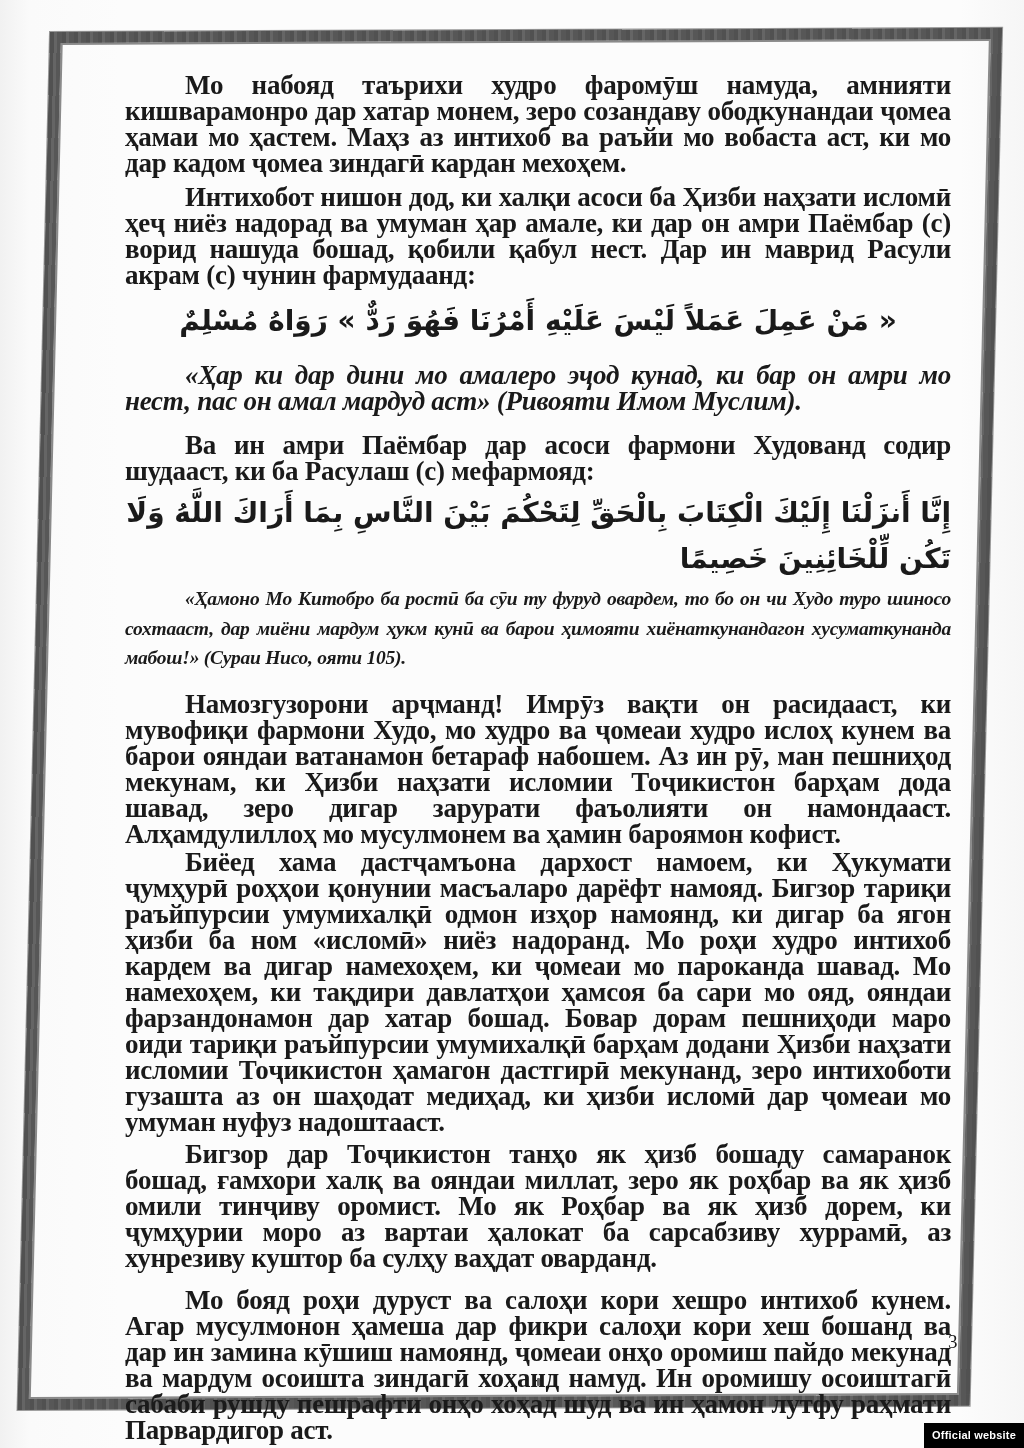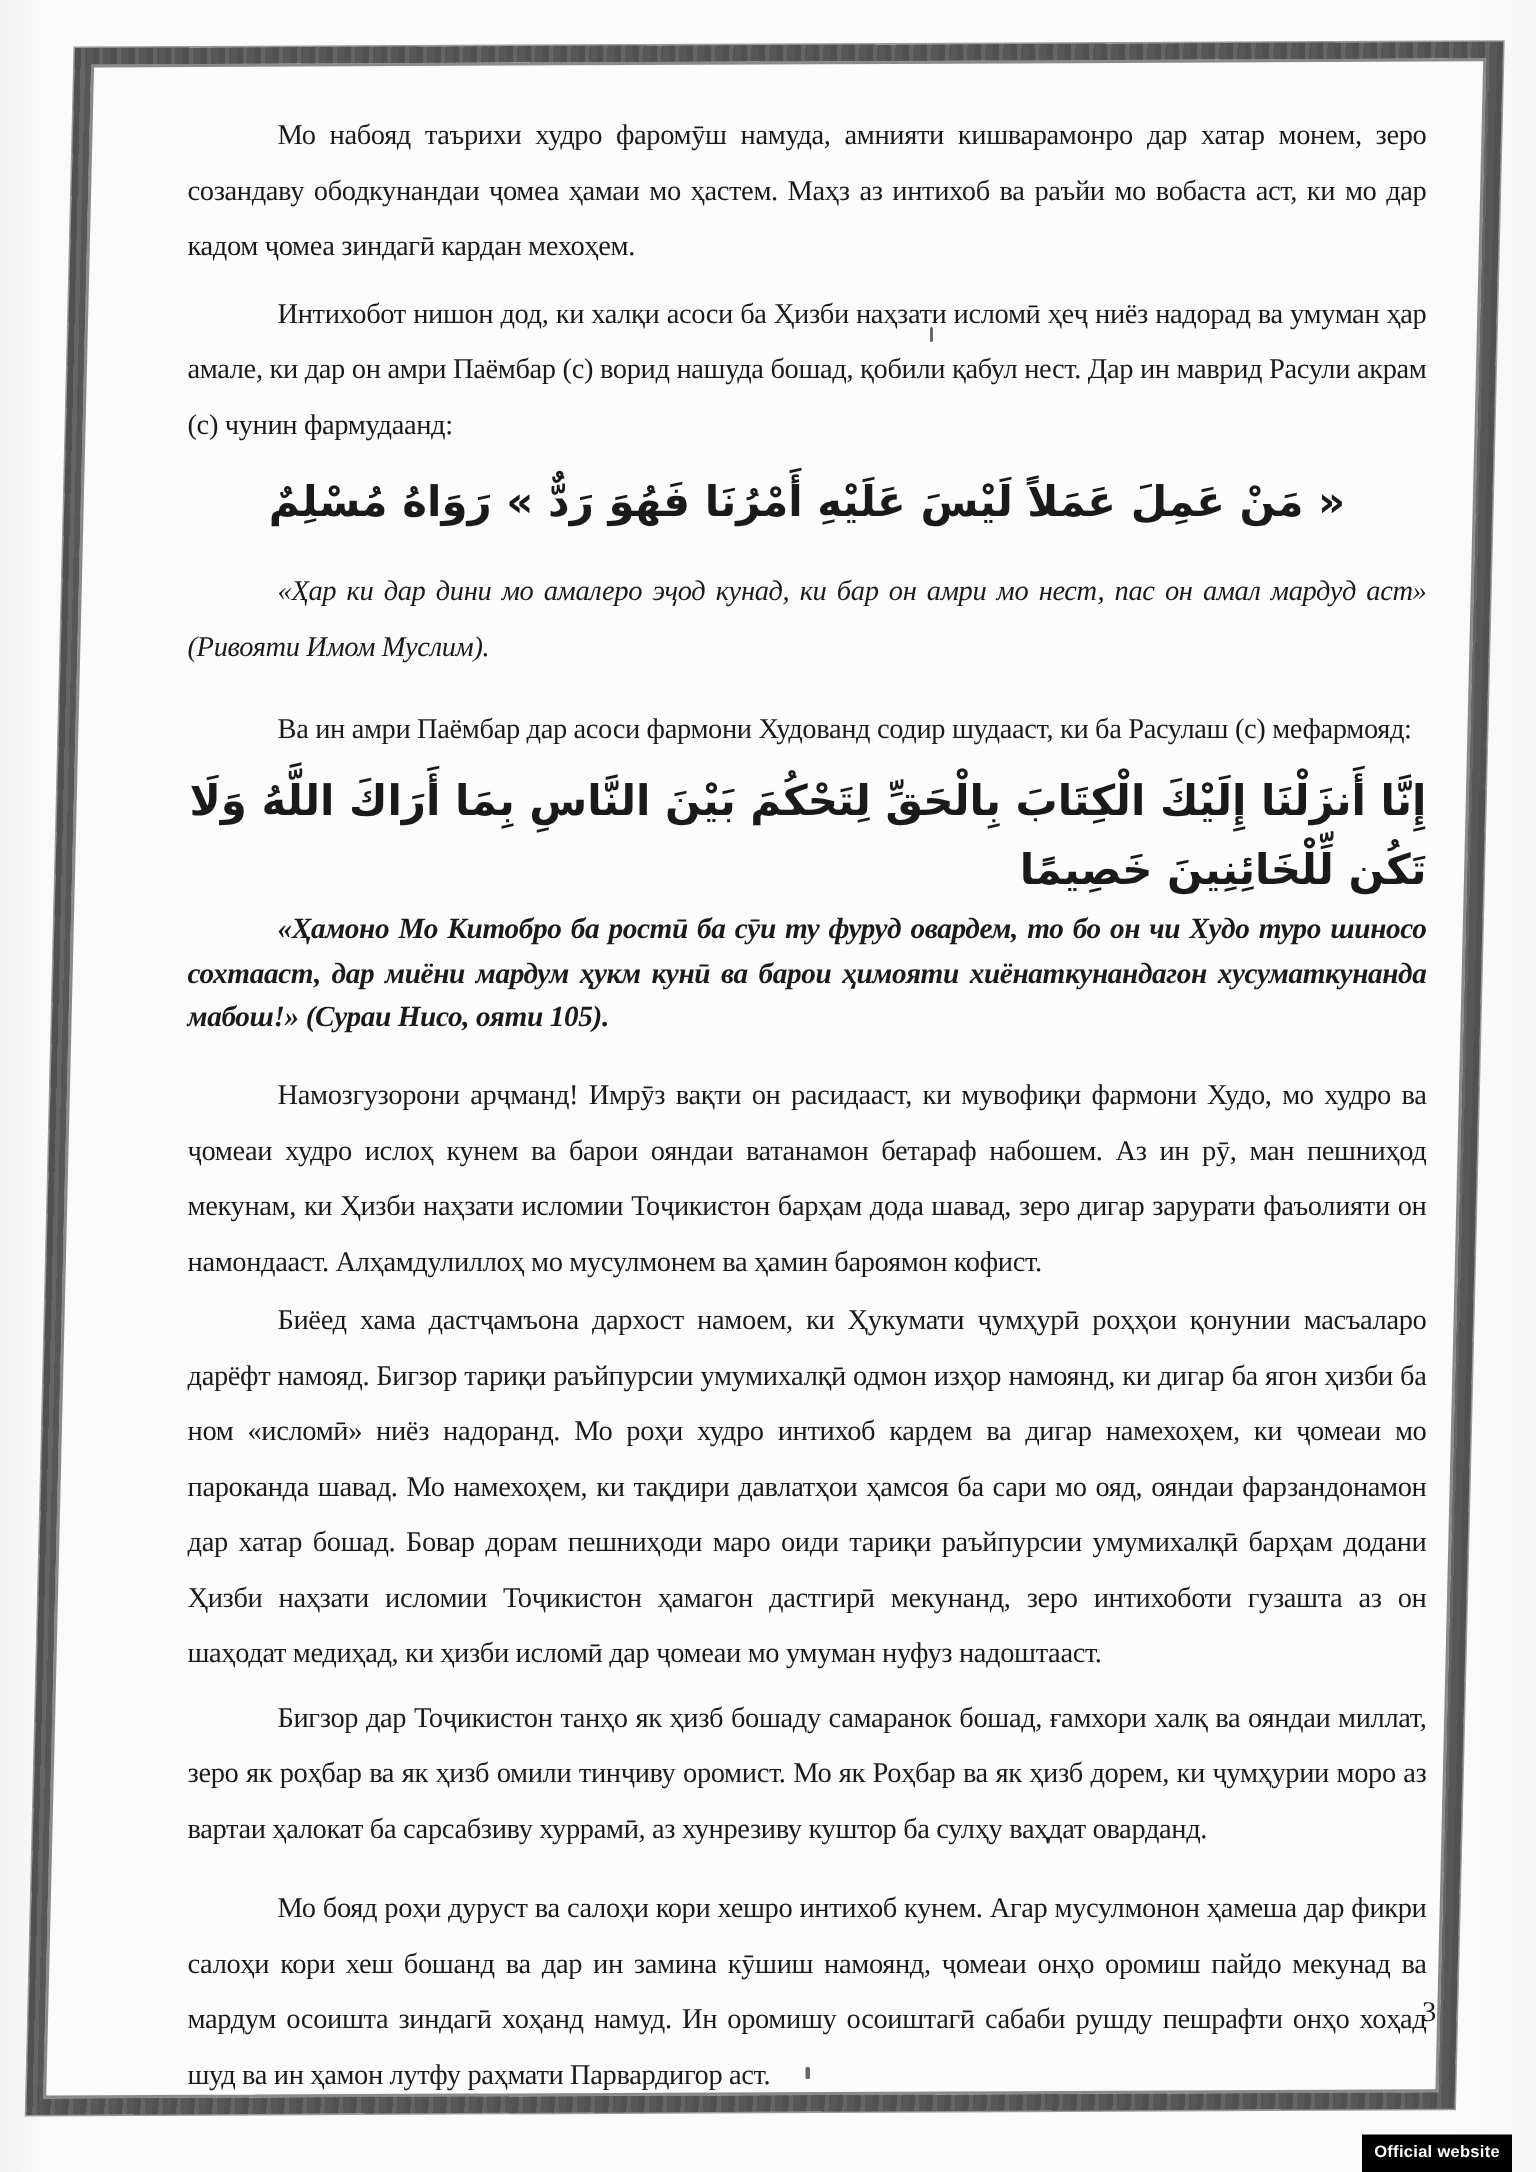--- a/index.html
+++ b/index.html
@@ -42,25 +42,26 @@
       opacity: 0.55;
     }
     .content {
       position: absolute;
       left: 125px;
       top: 72px;
       width: 826px;
     }
     p {
       margin: 0;
-      font-size: 19px;
-      line-height: 37px;
+      font-size: 27px;
+      line-height: 26px;
       text-align: justify;
       text-indent: 60px;
       letter-spacing: -0.25px;
+      font-weight: bold;
     }
     .quote-italic {
       font-style: italic;
       margin-top: 18px;
     }
     .quote-bold-italic {
       font-style: italic;
       font-weight: bold;
       margin-top: 14px;
       font-size: 19.5px;
@@ -93,21 +94,21 @@
     }
     .scan-mark {
       position: absolute;
       width: 3px;
       height: 8px;
       background: #666;
       border-radius: 1px;
     }
     .badge {
       position: absolute;
-      right: 16px;
+      right: 0;
       bottom: 0;
       background: #000;
       color: #fff;
       font-family: "Liberation Sans", sans-serif;
       font-weight: bold;
       font-size: 11px;
       padding: 6px 8px 7px 8px;
       letter-spacing: 0.2px;
       text-align: center;
     }

